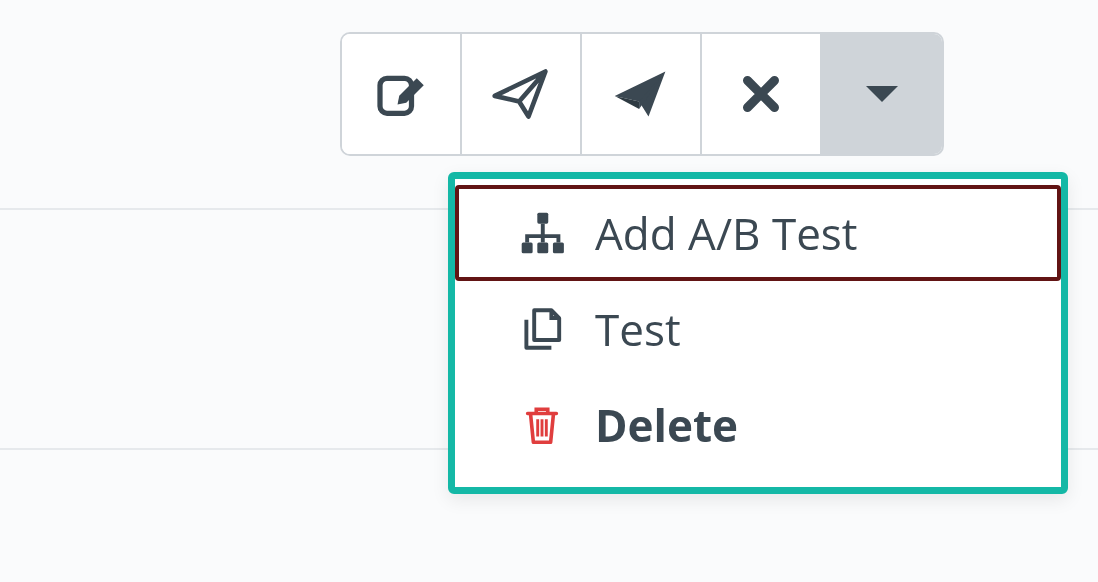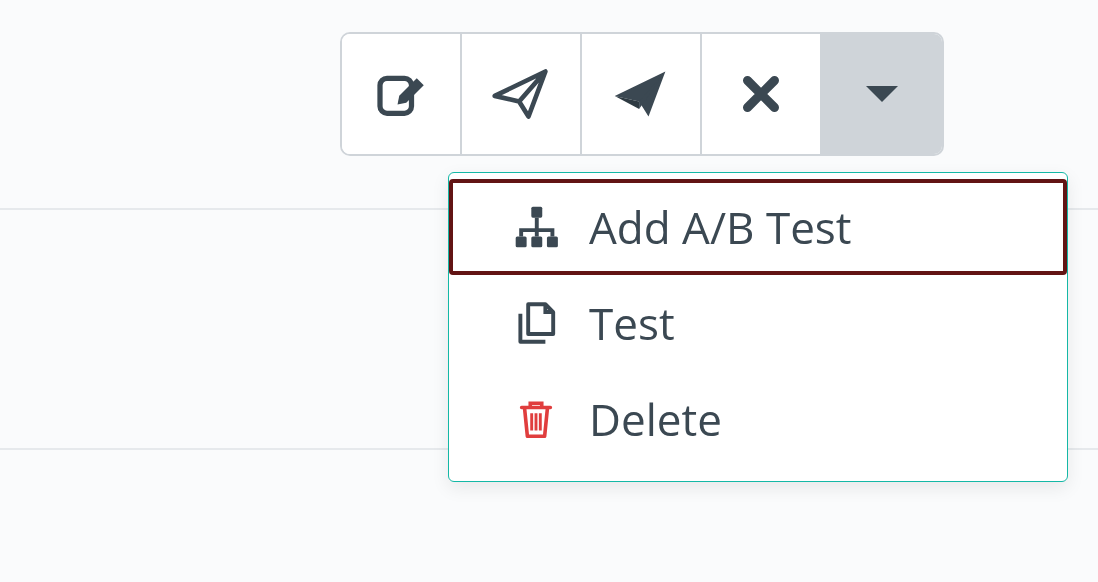--- a/index.html
+++ b/index.html
@@ -56,21 +56,21 @@
     display: block;
   }
 
   
   .dropdown {
     position: absolute;
     top: 172px;
     left: 448px;
     width: 620px;
     background: #ffffff;
-    border: 1px solid #14b8a6;
+    border: 7px solid #14b8a6;
     border-radius: 6px;
     box-shadow: 0 6px 18px rgba(0,0,0,0.08);
     padding: 6px 0 14px 0;
   }
   .menu-item {
     display: flex;
     align-items: center;
     gap: 26px;
     padding: 18px 50px 18px 60px;
     font-size: 44px;
@@ -80,21 +80,21 @@
   .menu-item .mi-icon {
     width: 54px;
     display: flex;
     justify-content: center;
   }
   .menu-item.highlight {
     outline: 4px solid #621414;
     outline-offset: -4px;
     border-radius: 4px;
   }
-  .menu-item.danger .mi-label { color: #3b4852; }
+  .menu-item.danger .mi-label { color: #3b4852; font-weight: bold; }
 </style>
 </head>
 <body>
 
 <div class="band top"></div>
 <div class="band row2"></div>
 <div class="band row3"></div>
 
 <div class="toolbar">
 

